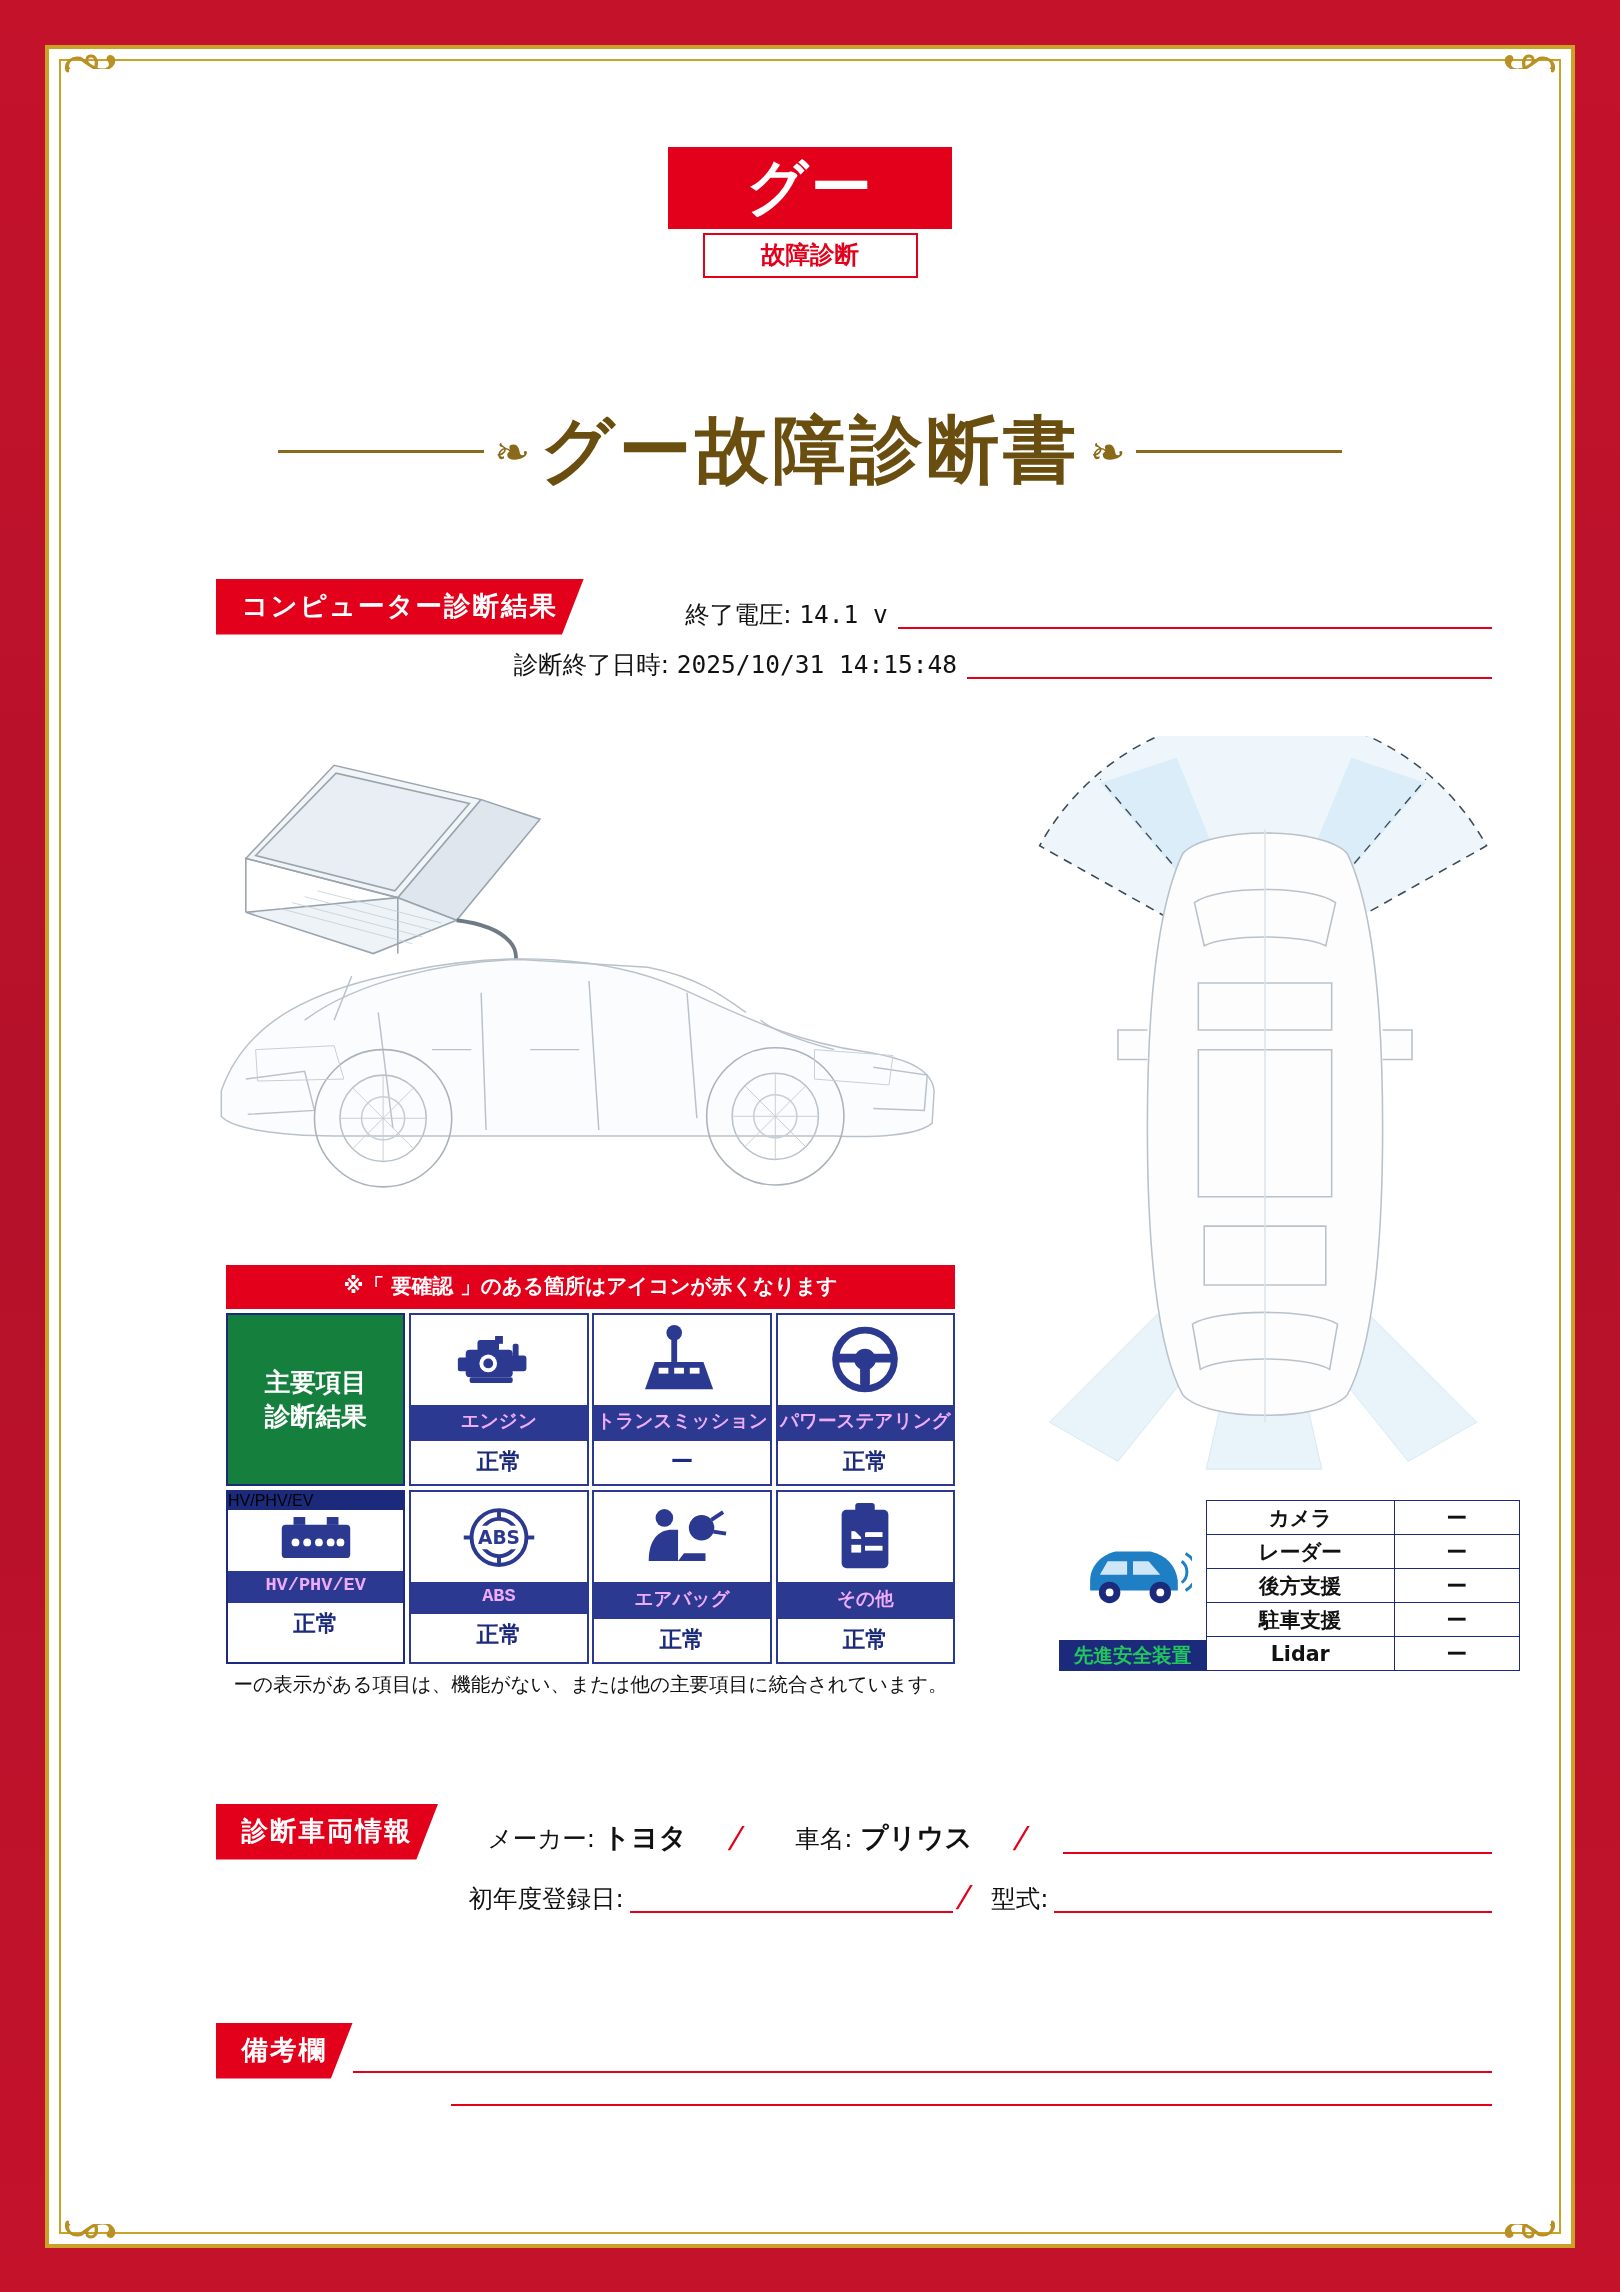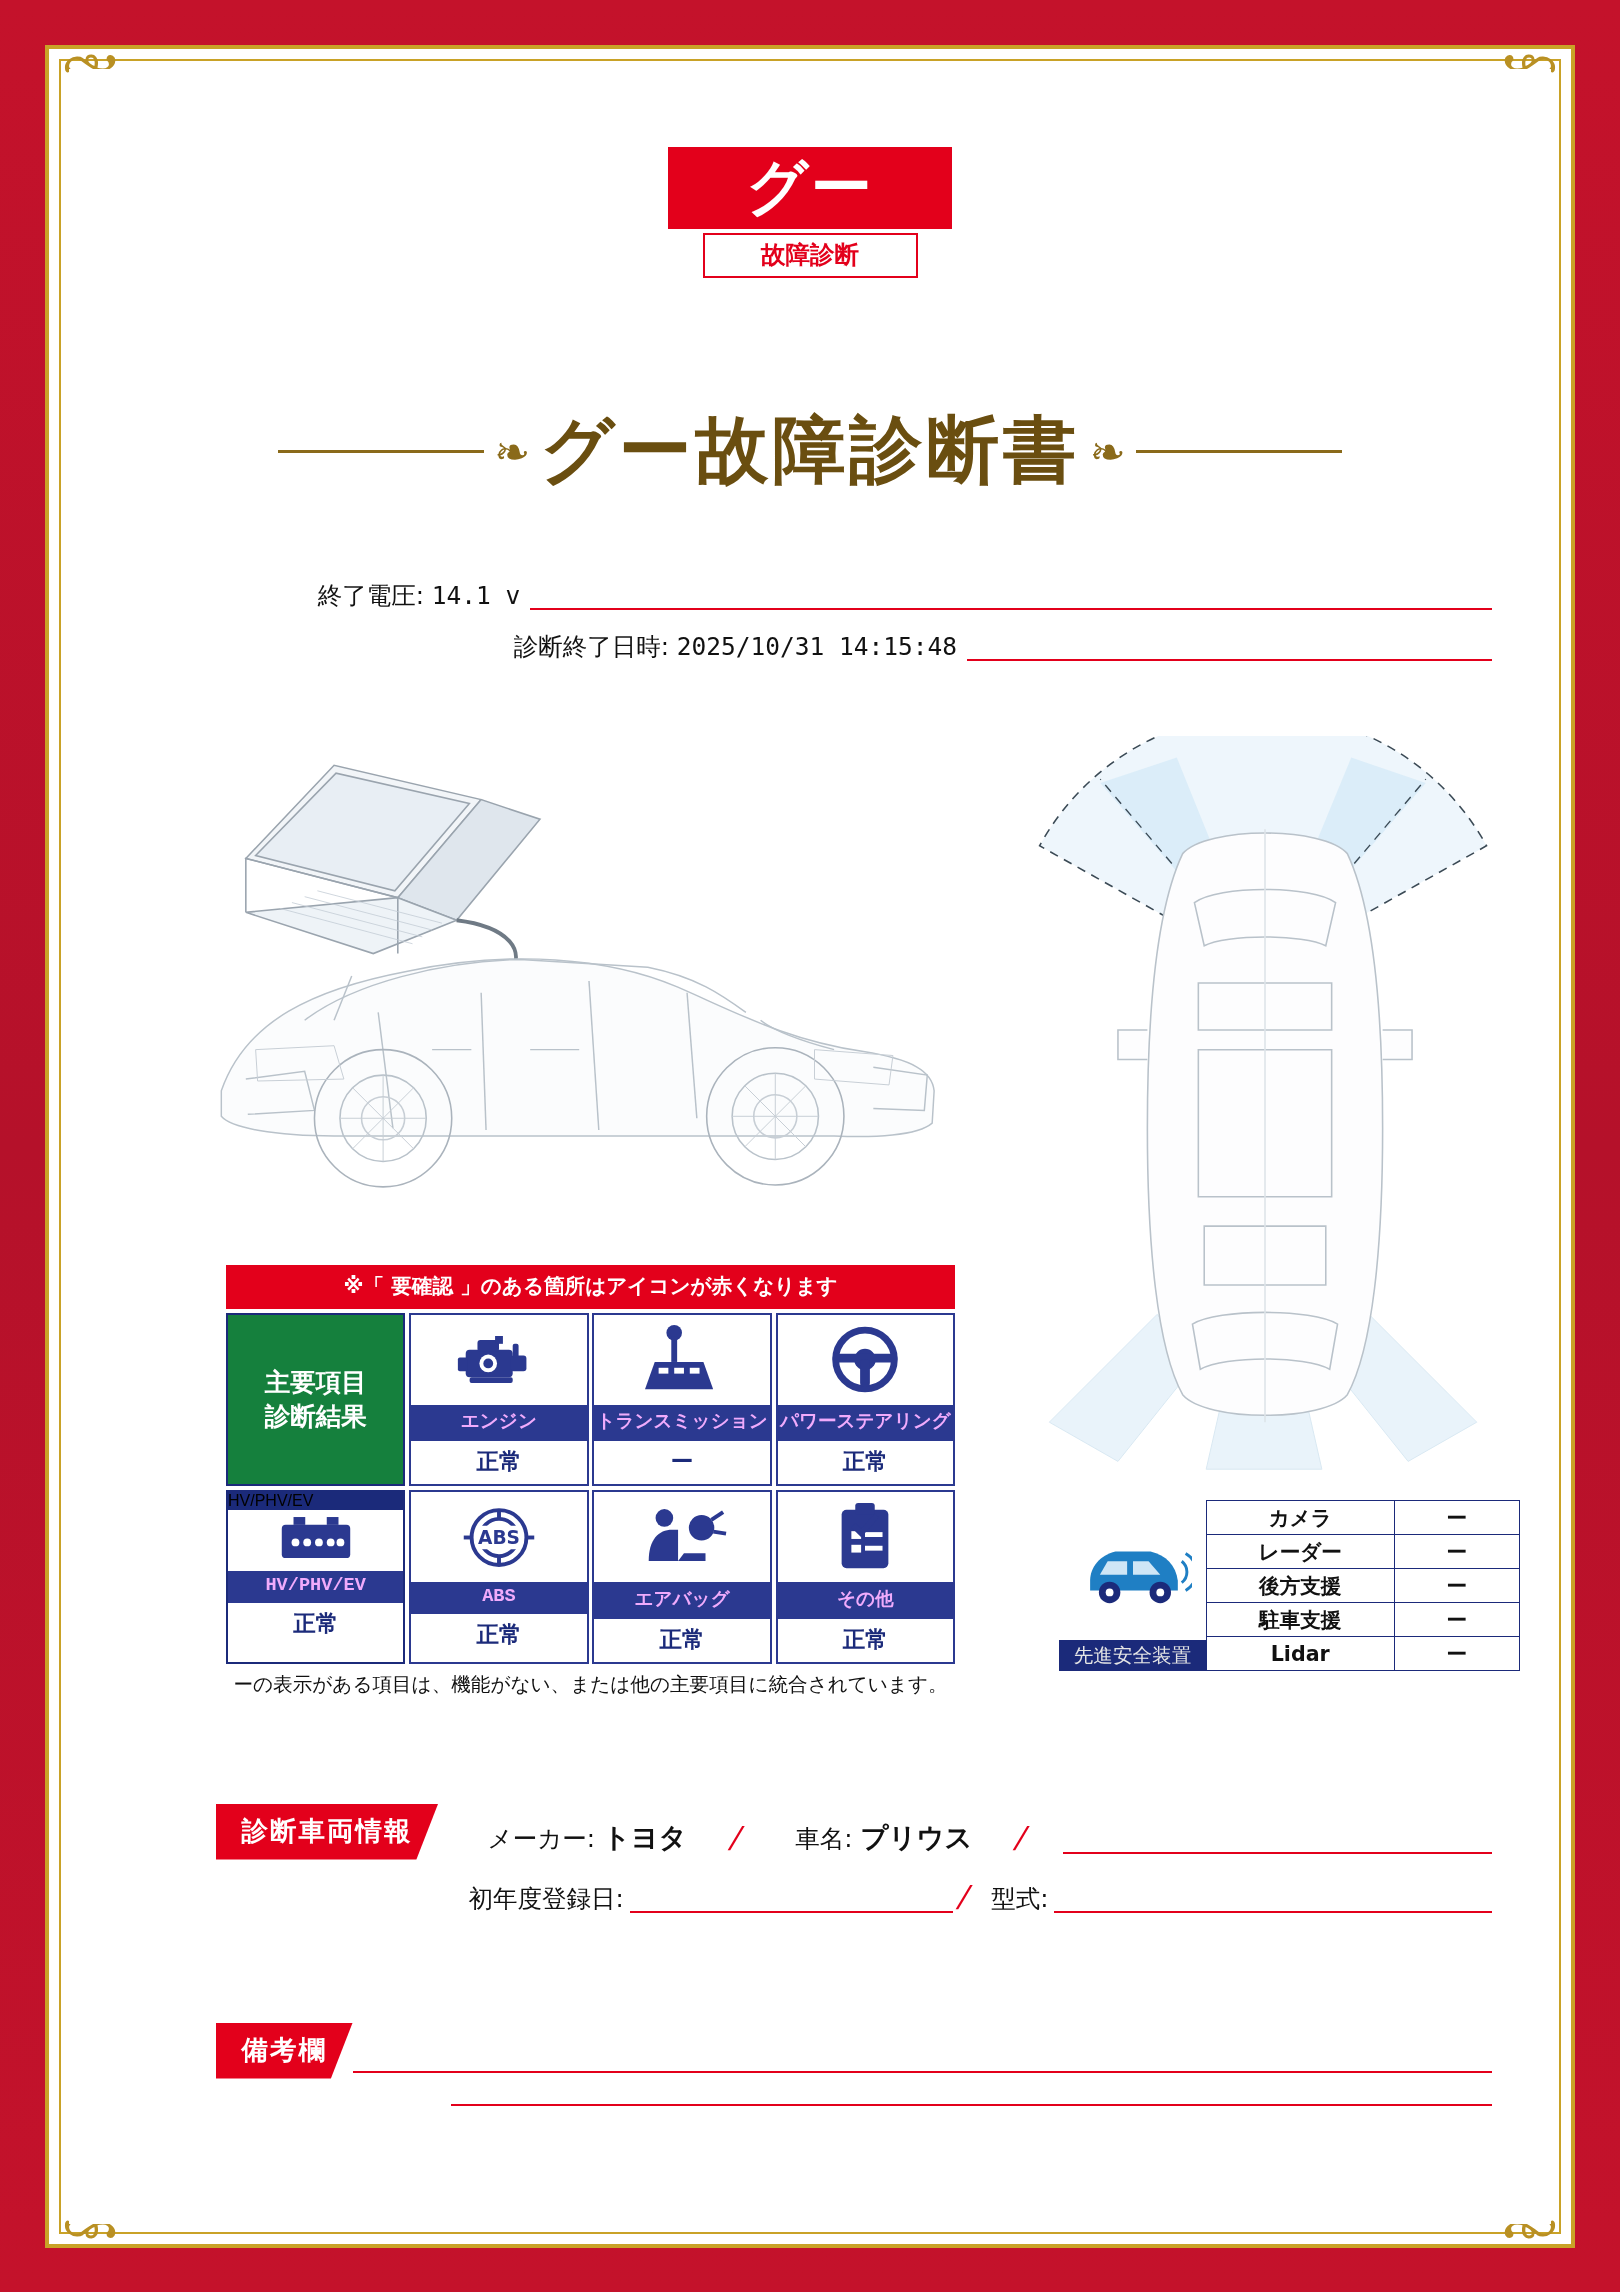--- a/index.html
+++ b/index.html
@@ -137,21 +137,21 @@
   .adas-car{width:147px;display:flex;align-items:center;justify-content:center;}
   .adas-tbl{flex:1;border-collapse:collapse;}
   .adas-tbl td{
     border:1px solid #1b2a7a;height:31px;text-align:center;
     font-size:20.6px;font-weight:bold;color:#111;
     font-family:"DejaVu Sans", sans-serif;
   }
   .adas-tbl td.nm{width:127px;}
   .adas-tbl td.vl{width:84px;}
   .adas-label{
-    background:#1b2a7a;color:#e5e5e5;font-weight:normal;font-size:19.6px;
+    background:#1b2a7a;color:#22c55e;font-weight:bold;font-size:19.6px;
     display:flex;align-items:center;justify-content:center;
     font-family:"DejaVu Sans", sans-serif;
   }
 
   
   .vinfo{position:absolute;left:147px;top:1735px;right:59px;}
   .vrow{display:flex;align-items:flex-end;gap:32px;}
   .vfield{font-size:24.5px;color:#111;font-family:"DejaVu Sans", sans-serif;white-space:nowrap;padding:0 5.9px 3.9px 17.6px;}
   .vfield b{font-weight:bold;font-size:27.4px;}
   .vslash{color:#e3001b;font-size:33px;padding:0 5.9px 2px 5.9px;transform:skewX(-18deg);}
@@ -185,20 +185,21 @@
     <div class="title-wrap">
       <div class="title-rule"></div>
       <div class="title-orn">❧</div>
       <div class="doc-title">グー故障診断書</div>
       <div class="title-orn">❧</div>
       <div class="title-rule"></div>
     </div>
 
     <div class="diag-head">
       <div class="diag-row">
+        <div class="ribbon">コンピューター診断結果</div>
         <div class="diag-field" style="margin-left:88px;">
           <span>終了電圧:</span>
           <span class="val">14.1 v</span>
         </div>
         <div class="line-red"></div>
       </div>
       <div class="diag-row2">
         <div class="diag-field">
           <span>診断終了日時:</span>
           <span class="val">2025/10/31 14:15:48</span>

